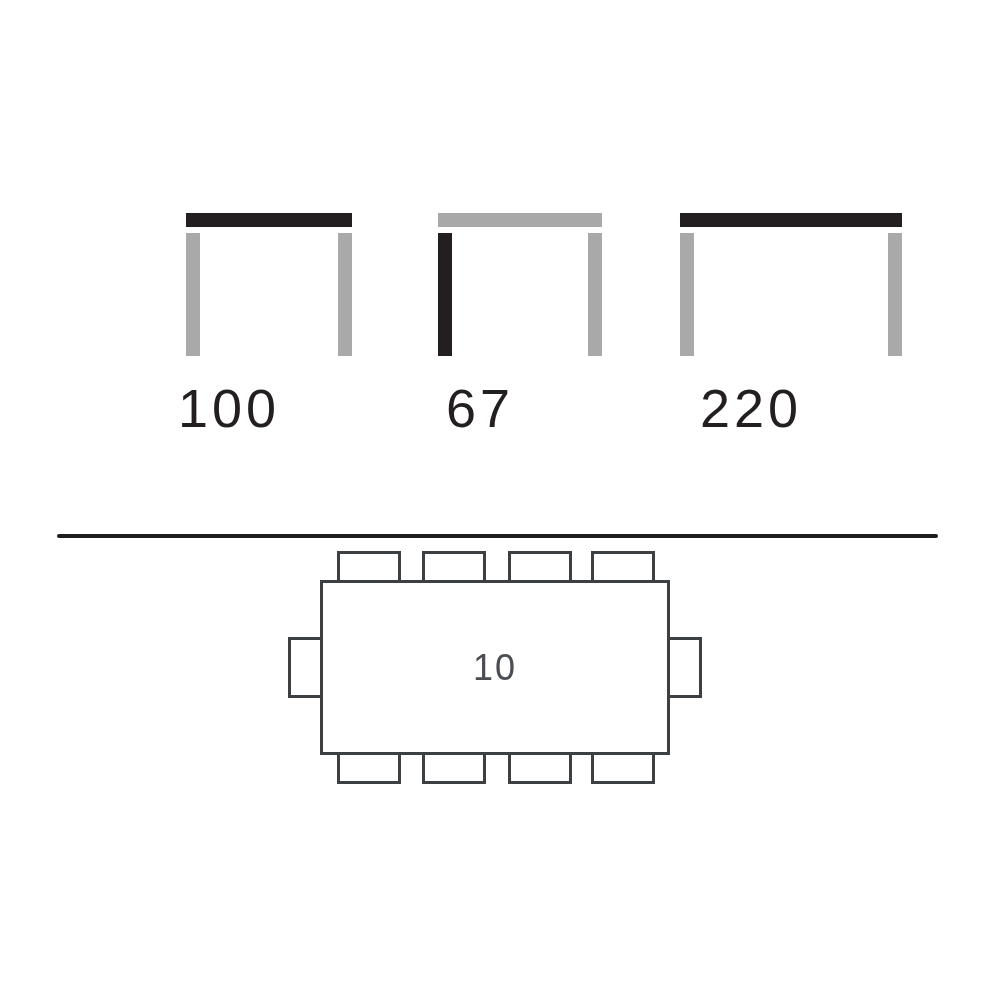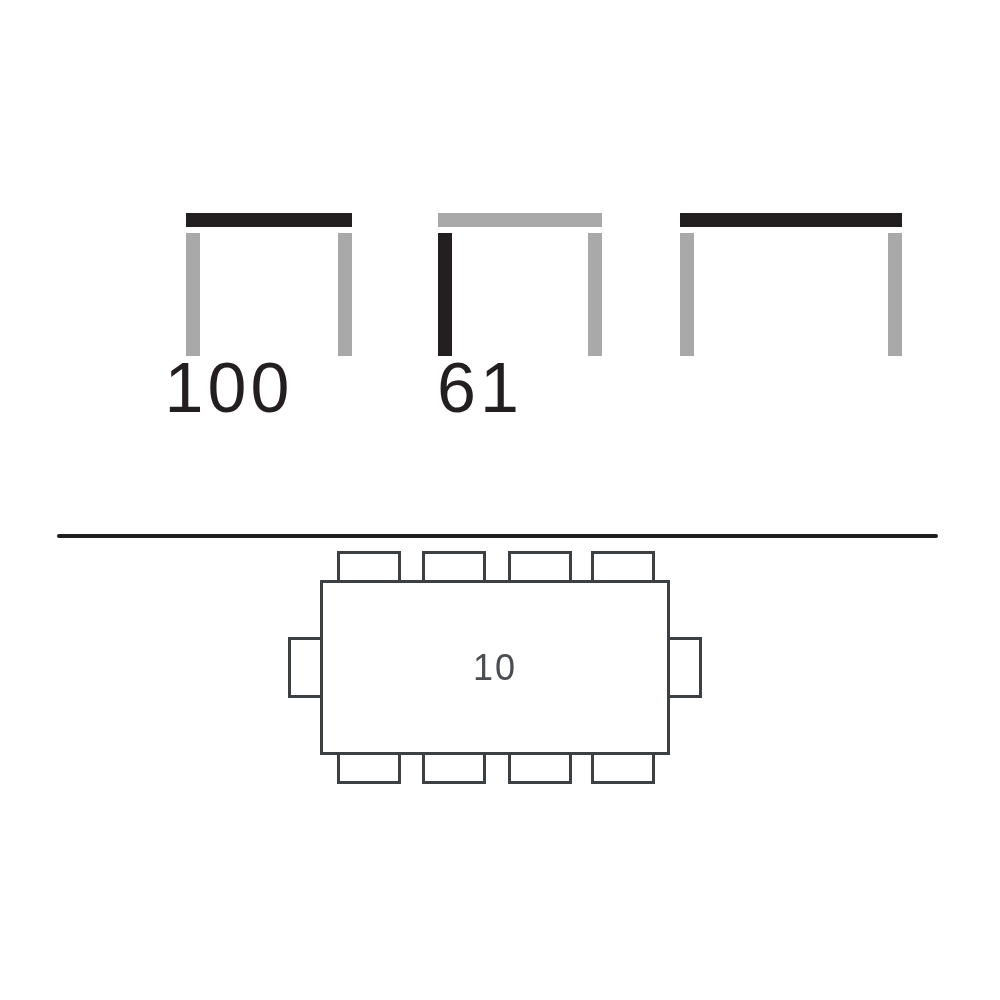--- a/index.html
+++ b/index.html
@@ -23,22 +23,22 @@
   .fig-a{left:146px;top:197px;width:166px;}
   .fig-b{left:398px;top:197px;width:164px;}
   .fig-c{left:640px;top:197px;width:222px;}
   .top-bar{position:absolute;left:0;top:0;width:100%;height:14px;}
   .leg{position:absolute;top:20px;width:14px;height:123px;}
   .leg-left{left:0;}
   .leg-right{right:0;}
   [data-color="dark"]{background:var(--c-dark);}
   [data-color="gray"]{background:var(--c-gray);}
   .dim-label{
-    position:absolute;top:348px;height:80px;
-    font-size:70px;line-height:80px;letter-spacing:4px;
+    position:absolute;top:368px;height:80px;
+    font-size:54px;line-height:80px;letter-spacing:4px;
     text-align:center;color:var(--c-dark);
   }
   .dim-label-a{left:146px;width:166px;}
   .dim-label-b{left:398px;width:164px;}
   .dim-label-c{left:640px;width:222px;}
   
   .divider{
     position:absolute;left:57px;top:534px;width:881px;height:4px;
     background:var(--c-divider);border-radius:2px;
   }
@@ -77,27 +77,28 @@
     <div class="leg leg-left" data-color="gray"></div>
     <div class="leg leg-right" data-color="gray"></div>
   </figure>
   <div class="dim-label dim-label-a">100</div>
 
   <figure class="side-view fig-b">
     <div class="top-bar" data-color="gray"></div>
     <div class="leg leg-left" data-color="dark"></div>
     <div class="leg leg-right" data-color="gray"></div>
   </figure>
-  <div class="dim-label dim-label-b">61</div>
+  <div class="dim-label dim-label-b">67</div>
 
   <figure class="side-view fig-c">
     <div class="top-bar" data-color="dark"></div>
     <div class="leg leg-left" data-color="gray"></div>
     <div class="leg leg-right" data-color="gray"></div>
   </figure>
+  <div class="dim-label dim-label-c">220</div>
 
   <div class="divider"></div>
 
   <section>
     <div class="chair chair-top ct-1"></div>
     <div class="chair chair-top ct-2"></div>
     <div class="chair chair-top ct-3"></div>
     <div class="chair chair-top ct-4"></div>
     <div class="chair chair-bottom cb-1"></div>
     <div class="chair chair-bottom cb-2"></div>

